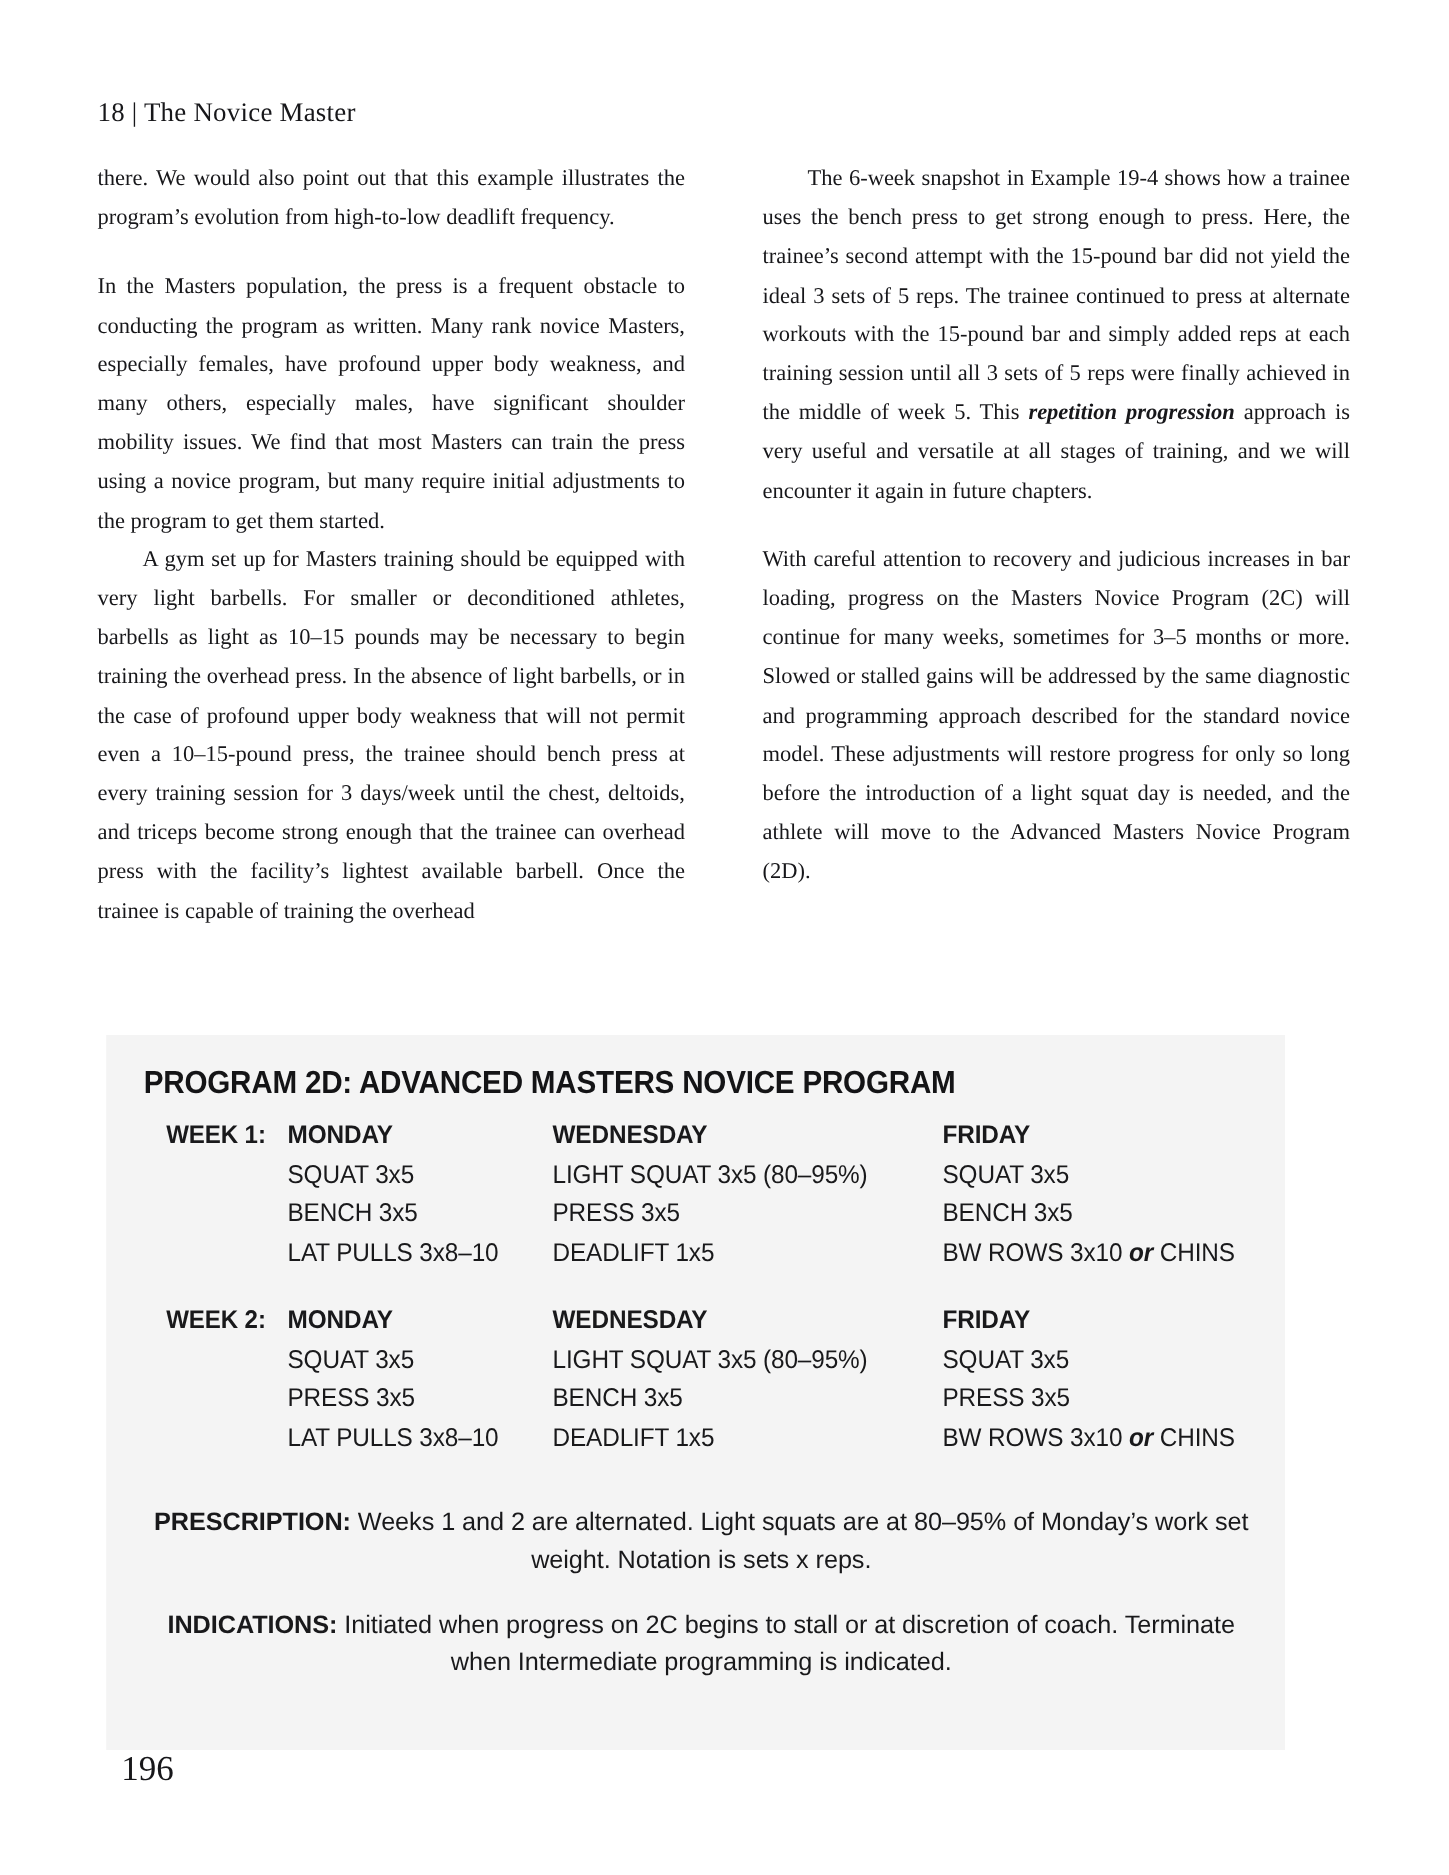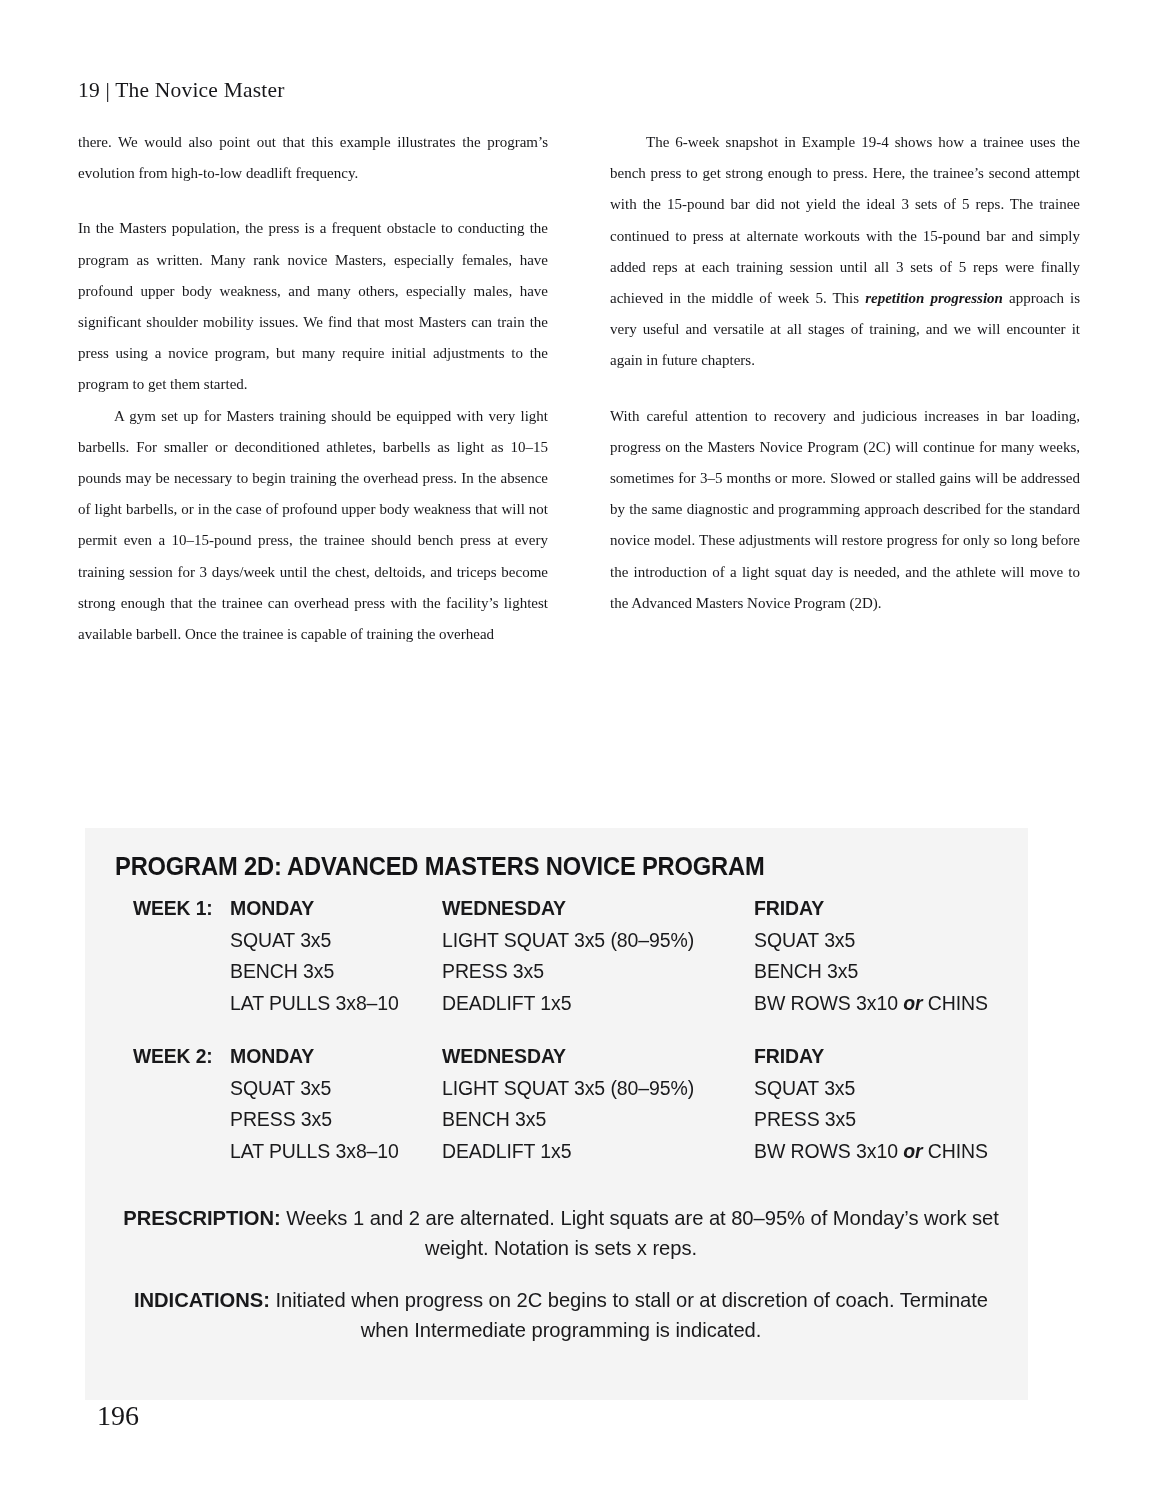--- a/index.html
+++ b/index.html
@@ -36,21 +36,21 @@
     top: 127px;
     width: 1003px;
     display: flex;
     gap: 62px;
   }
   .col {
     width: 470px;
   }
   .col p {
     margin: 0;
-    font-size: 15px;
+    font-size: 18px;
     line-height: 31.2px;
     text-align: justify;
     text-justify: inter-word;
     hyphens: none;
     color: #17171a;
   }
   .col p.gap-before {
     margin-top: 24px;
   }
   .col p.indent {
@@ -166,21 +166,21 @@
     font-size: 28px;
     font-family: "Liberation Serif", "DejaVu Serif", serif;
     color: #17171a;
   }
 </style>
 </head>
 <body>
 
 <div class="page">
 
-  <div class="running-head">19 | The Novice Master</div>
+  <div class="running-head">18 | The Novice Master</div>
 
   <div class="columns">
 
     <div class="col">
       <p>there. We would also point out that this example illustrates the program’s evolution from high-to-low deadlift frequency.</p>
       <p class="gap-before">In the Masters population, the press is a frequent obstacle to conducting the program as written. Many rank novice Masters, especially females, have profound upper body weakness, and many others, especially males, have significant shoulder mobility issues. We find that most Masters can train the press using a novice program, but many require initial adjustments to the program to get them started.</p>
       <p class="indent lastline-left">A gym set up for Masters training should be equipped with very light barbells. For smaller or deconditioned athletes, barbells as light as 10–15 pounds may be necessary to begin training the overhead press. In the absence of light barbells, or in the case of profound upper body weakness that will not permit even a 10–15-pound press, the trainee should bench press at every training session for 3 days/week until the chest, deltoids, and triceps become strong enough that the trainee can overhead press with the facility’s lightest available barbell. Once the trainee is capable of training the overhead</p>
     </div>
 
     <div class="col">

